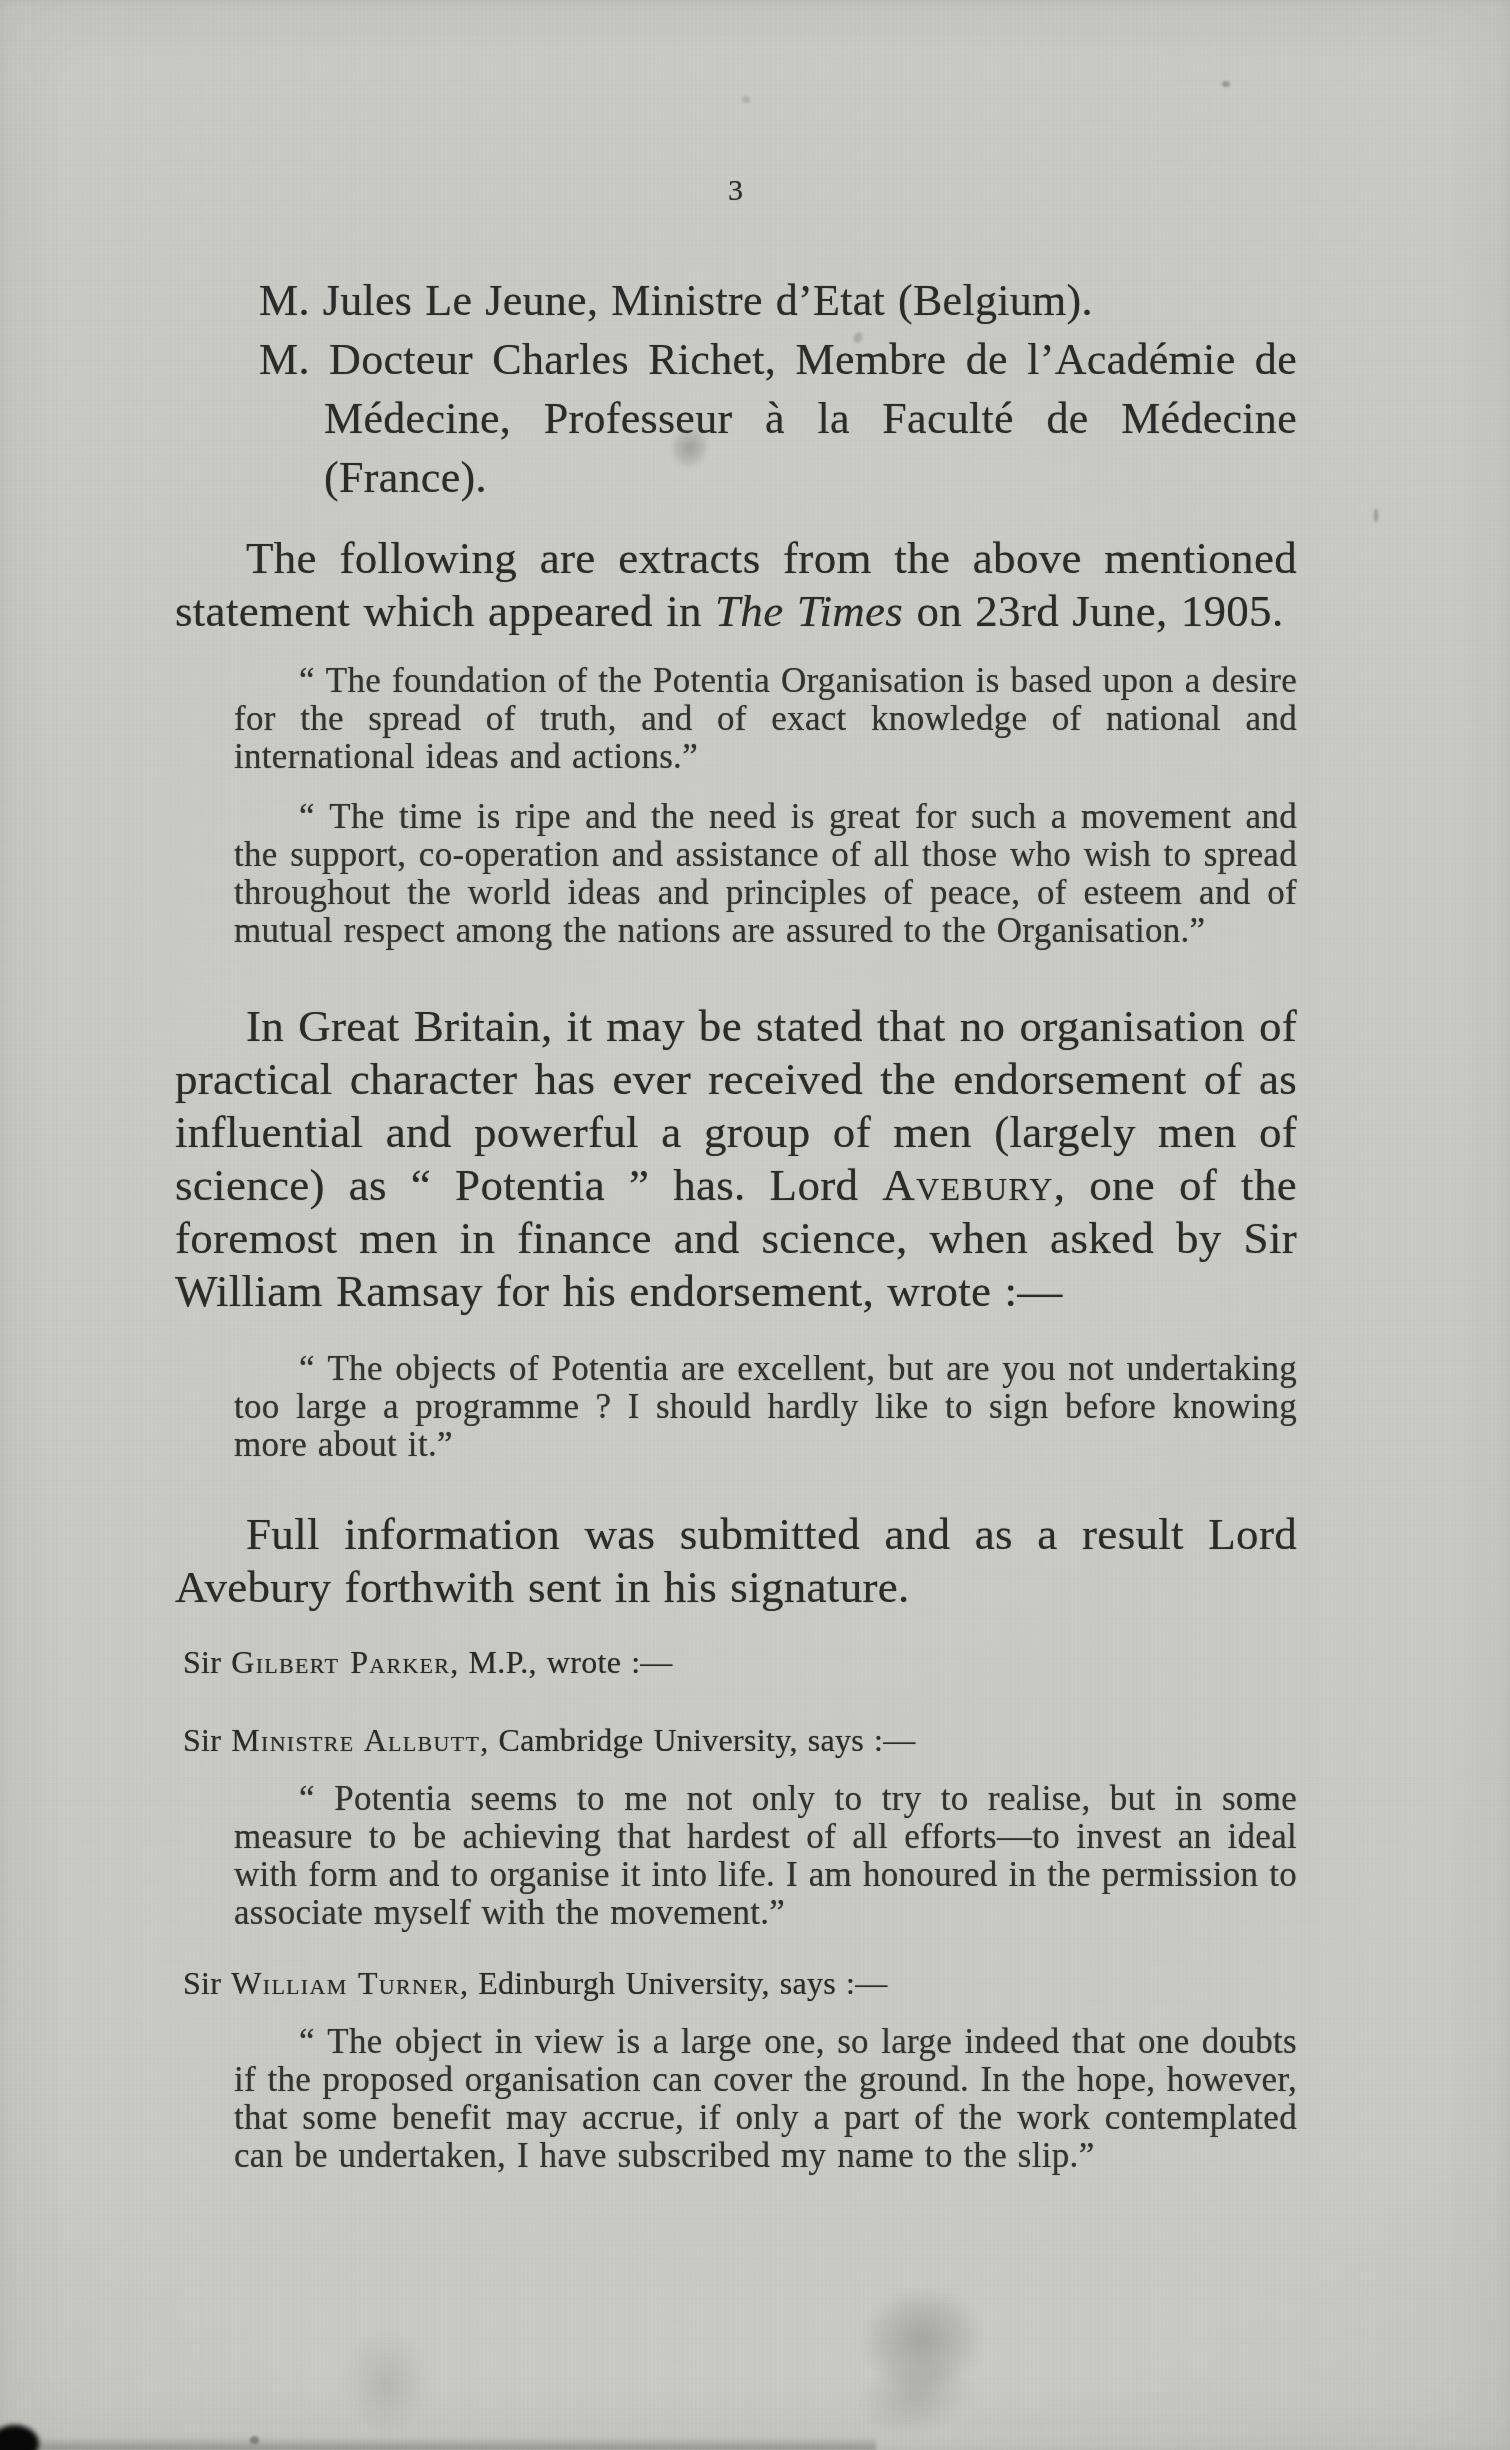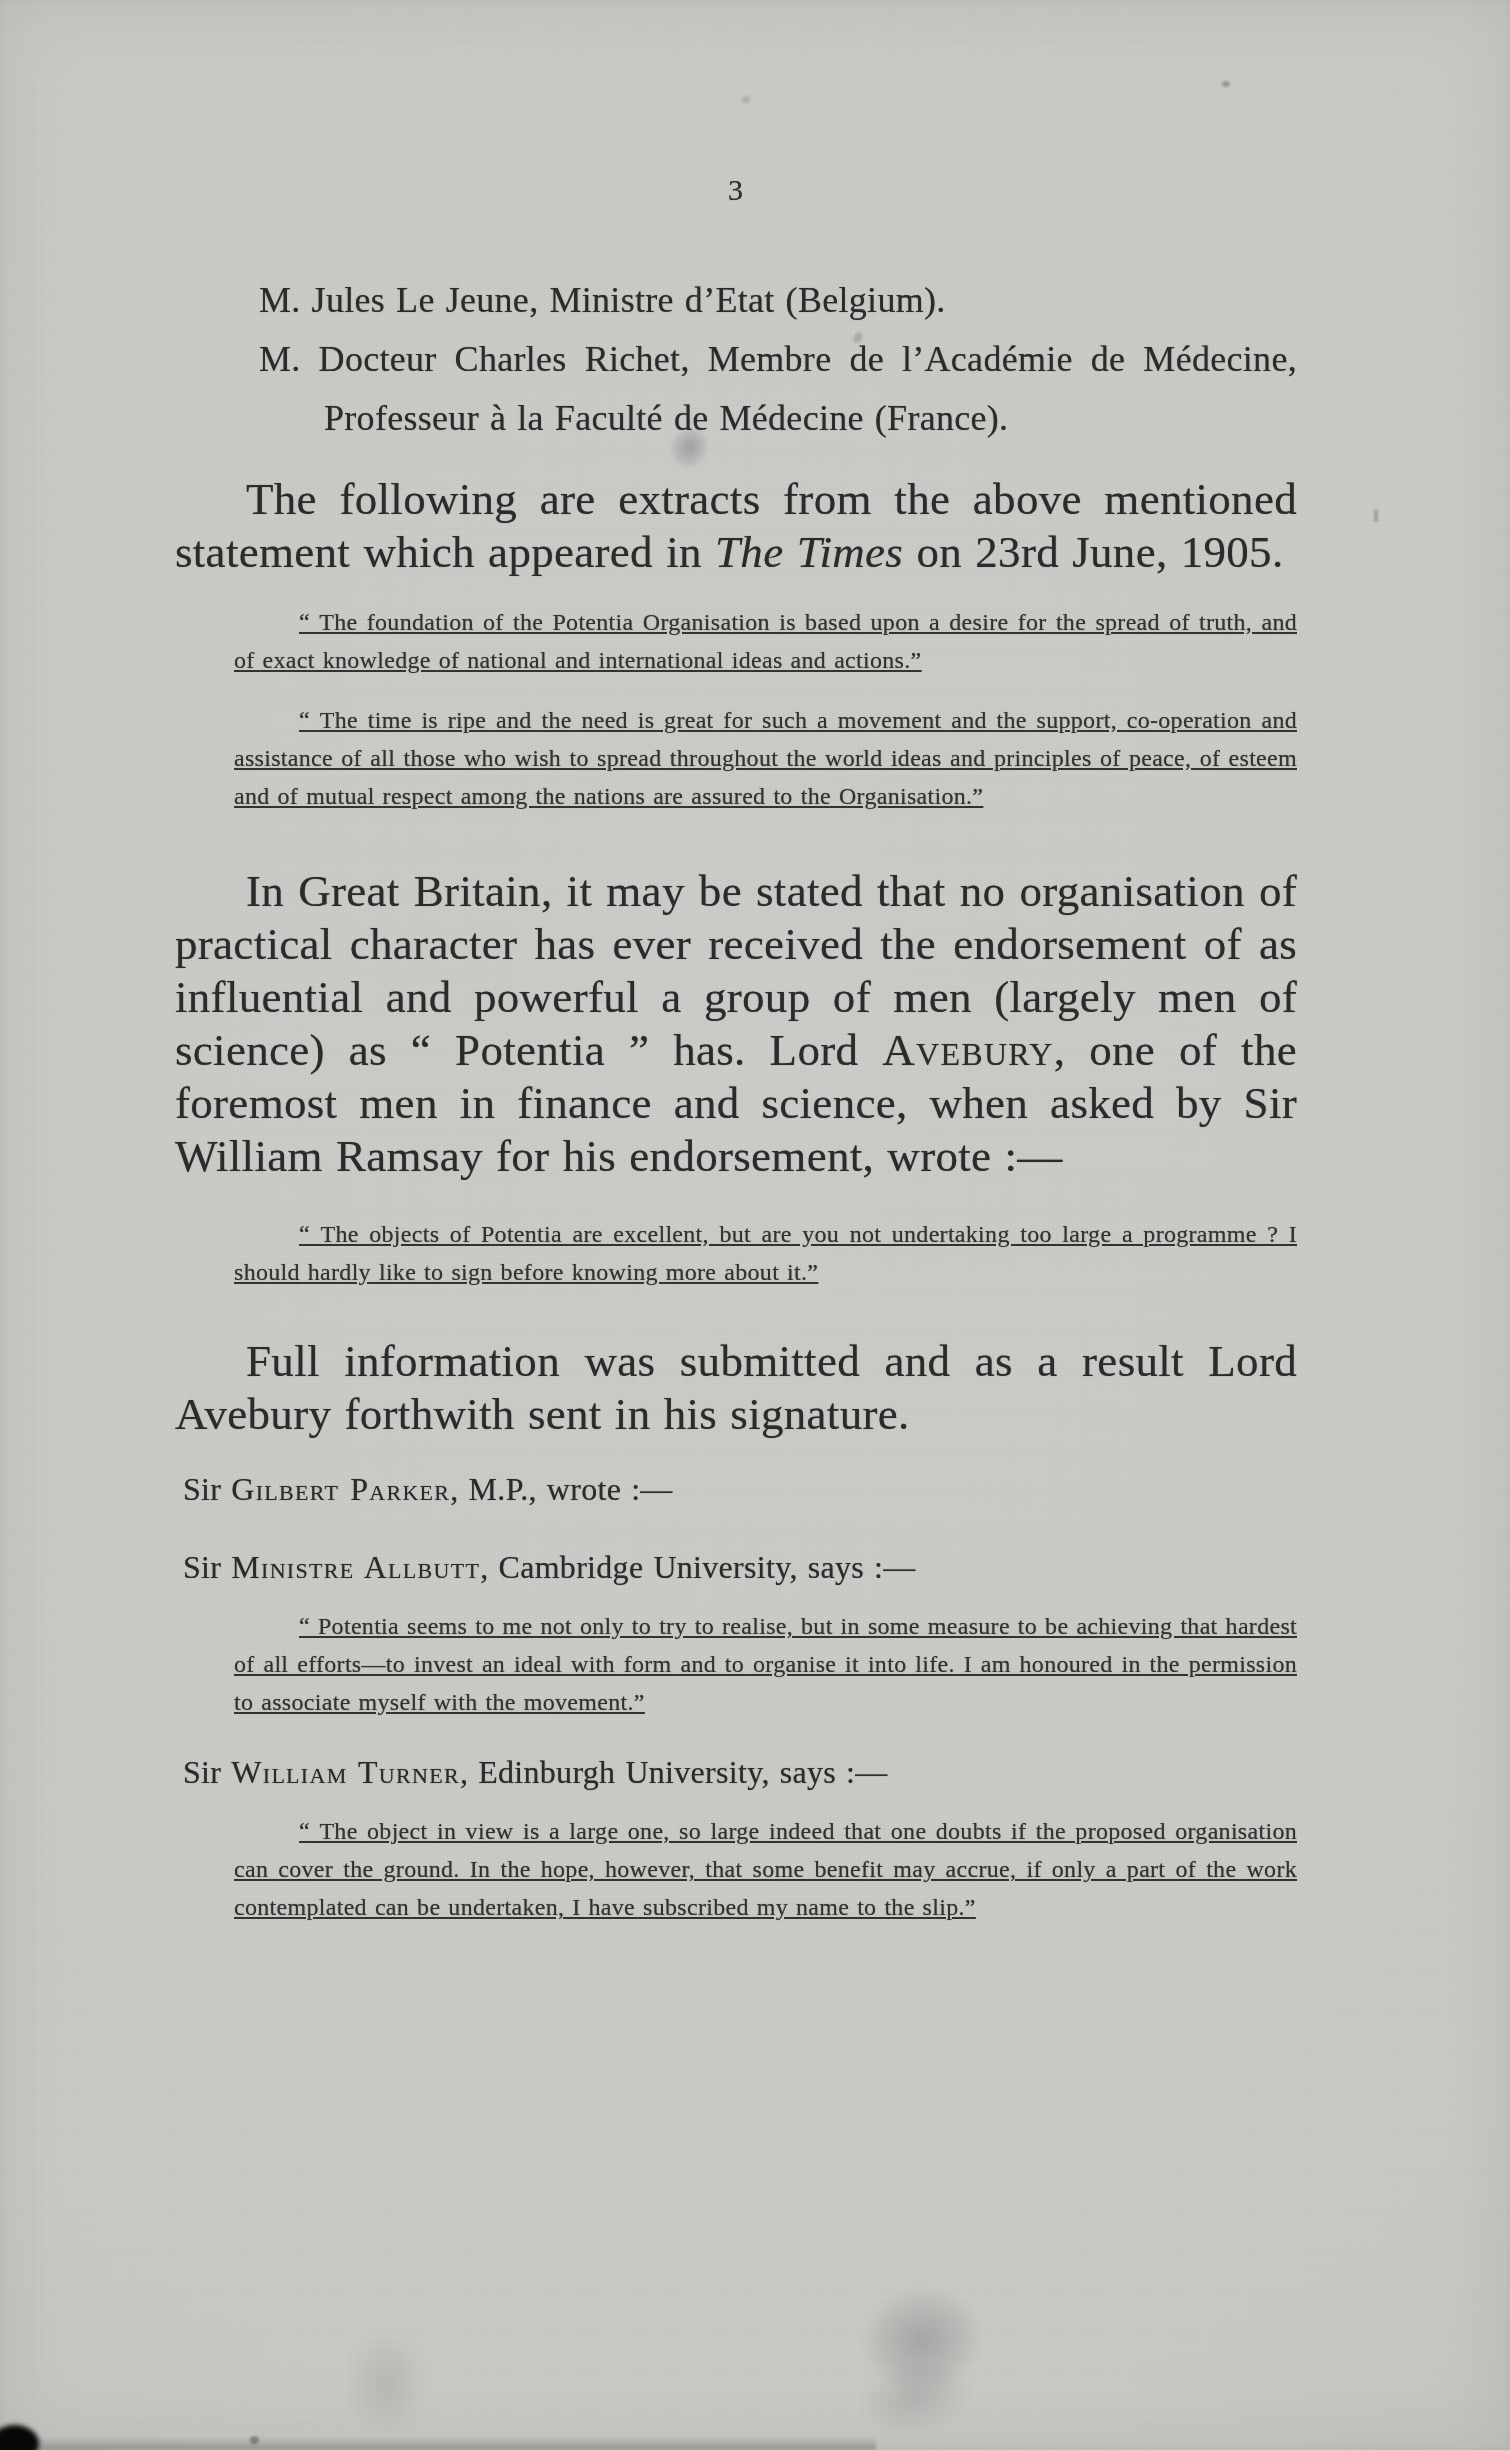--- a/index.html
+++ b/index.html
@@ -39,21 +39,21 @@
     font-size: 30px;
     line-height: 35px;
     margin: 0 0 64px 0;
     text-align: center;
     letter-spacing: 0.8px;
     color: #2e2e2e;
   }
 
   .address p {
     margin: 0;
-    font-size: 36px;
+    font-size: 44px;
     line-height: 59px;
     text-align: justify;
     padding-left: 149px;
     text-indent: -65px;
   }
 
   .bodytext {
     margin: 0;
     font-size: 45px;
     line-height: 53px;
@@ -61,26 +61,25 @@
   }
 
   .indent1 { text-indent: 71px; }
 
   .intro   { margin-top: 25px; }
   .gbpara  { margin-top: 50px; }
   .fullinfo{ margin-top: 44px; }
 
   .tquote {
     margin: 23.5px 0 0 59px;
-    font-size: 24px;
+    font-size: 35px;
     line-height: 38px;
     text-indent: 65px;
     text-align: justify;
     color: #323231;
-    text-decoration: underline;
   }
   .q2 { margin-top: 22px; }
   .q3 { margin-top: 32px; }
   .eq { margin-top: 13.4px; }
 
   .endorse-h {
     margin: 8px;
     font-size: 32px;
     line-height: 53px;
     text-align: left;

